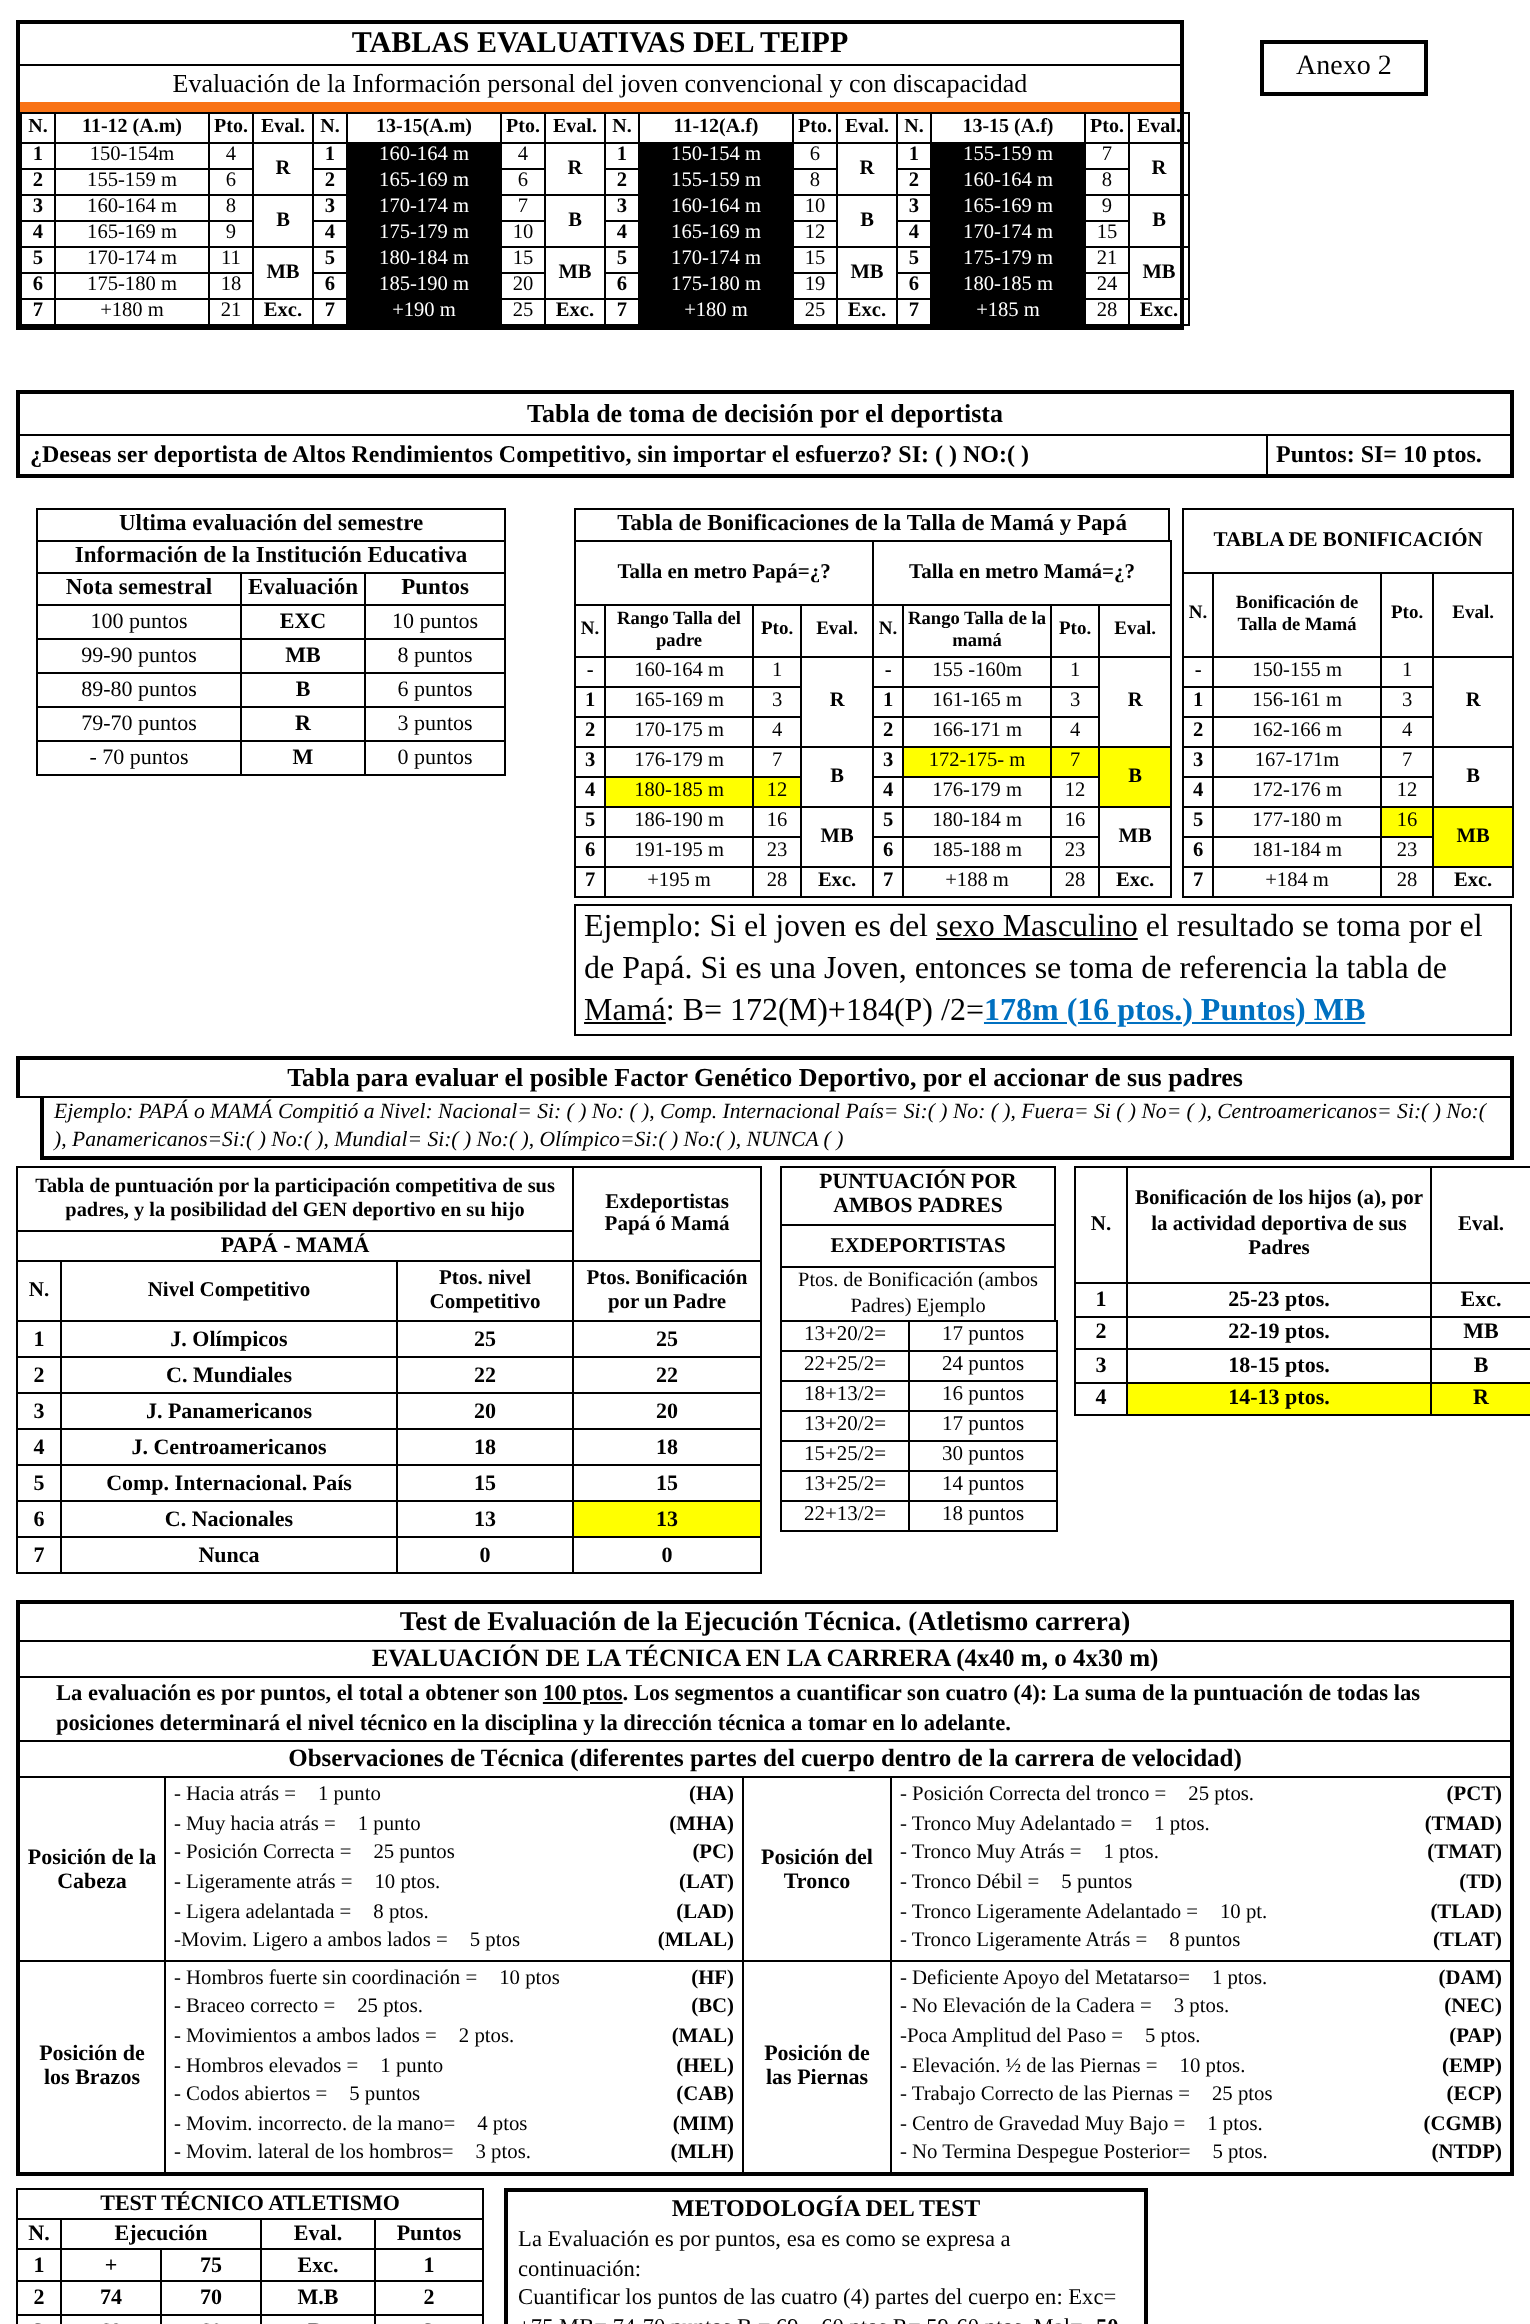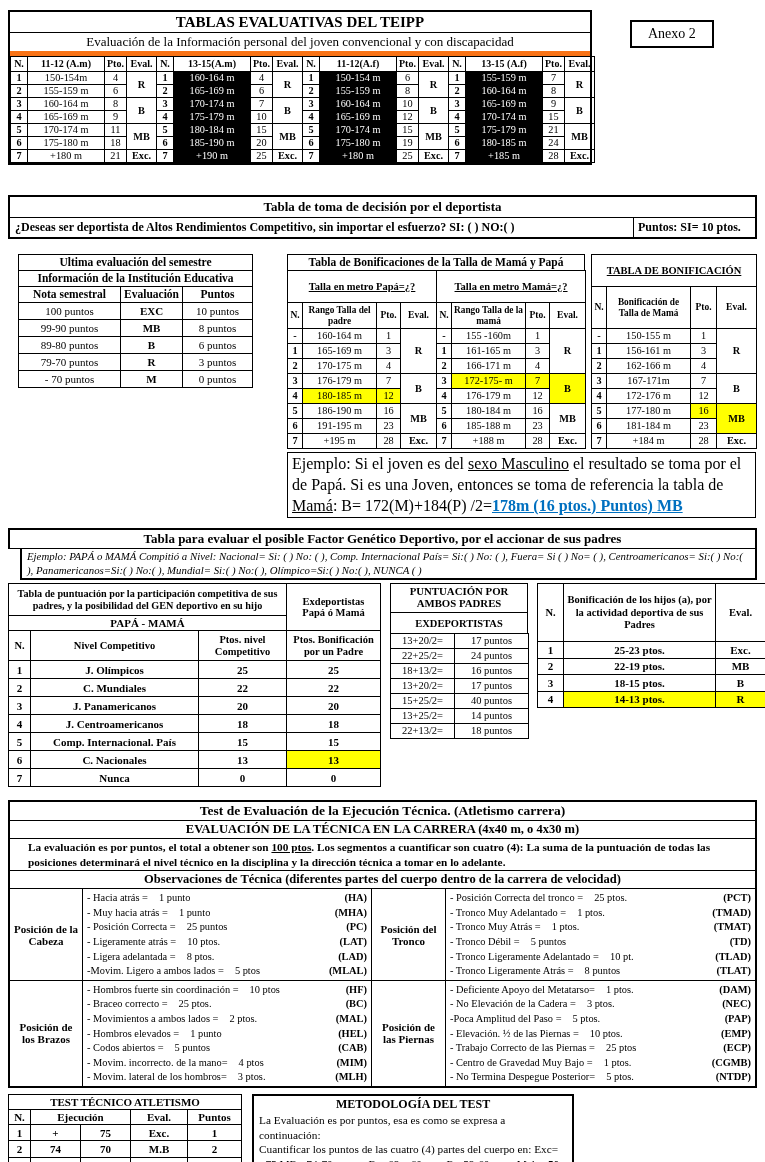--- a/index.html
+++ b/index.html
@@ -46,21 +46,21 @@
   .inst { width:234px; }
   .inst th { font-size:11.5px; height:16px; }
   .inst td { font-size:11px; height:17px; }
   .s3-right { width:469px; margin-left:34px; }
   .s3-top { display:flex; align-items:flex-start; }
   .s3-pm { width:298px; }
   .s3-pm-title { border:1px solid #000; border-bottom:0; font-weight:bold; font-size:11.5px; text-align:center; height:16px; line-height:15px; }
   .s3-pm-tables { display:flex; }
   .s3t { width:149px; }
   .s3t + .s3t { margin-left:-1px; }
-  .s3t th.tt { font-size:10.5px; height:32px;text-decoration:underline; }
+  .s3t th.tt { font-size:10.5px; height:32px; }
   .s3t th.ch { font-size:9.3px; height:26px; line-height:1.1; }
   .s3t th.cs { font-size:9.5px; }
   .s3t td { font-size:10.3px; height:15px; }
   .boni { width:165px; margin-left:6px; }
   .boni th.ch { height:42px; }
   .s3-example { border:1px solid #000; margin-top:3px; font-size:16px; line-height:1.3; padding:1px 4px; }
 
   
   .s4 { margin-top:10px; }
   .s4-title { border:2px solid #000; border-bottom:1px solid #000; font-weight:bold; font-size:13px; text-align:center; padding:1px 0; }
@@ -702,20 +702,21 @@
               <td data-name="cell-nivel">Nunca</td>
               <td data-name="cell-p1">0</td>
               <td data-name="cell-p2">0</td>
             </tr>
           </tbody>
       </table>
 
       <div class="s4-mid" data-name="puntuacion-ambos-padres">
         <div class="s4m-box s4m-t" data-name="ambos-padres-title">PUNTUACIÓN POR AMBOS PADRES</div>
         <div class="s4m-box s4m-s1" data-name="exdeportistas-label">EXDEPORTISTAS</div>
+        <div class="s4m-box s4m-s2" data-name="ptos-bonificacion-label">Ptos. de Bonificación (ambos Padres) Ejemplo</div>
         <table class="t s4m" data-name="ambos-padres-table">
           <colgroup>
               <col style="width:64px">
               <col style="width:74px">
             </colgroup>
           <tbody>
               <tr data-name="table-row">
                 <td data-name="cell-f">13+20/2=</td>
                 <td data-name="cell-r">17 puntos</td>
               </tr>
@@ -726,21 +727,21 @@
               <tr data-name="table-row">
                 <td data-name="cell-f">18+13/2=</td>
                 <td data-name="cell-r">16 puntos</td>
               </tr>
               <tr data-name="table-row">
                 <td data-name="cell-f">13+20/2=</td>
                 <td data-name="cell-r">17 puntos</td>
               </tr>
               <tr data-name="table-row">
                 <td data-name="cell-f">15+25/2=</td>
-                <td data-name="cell-r">40 puntos</td>
+                <td data-name="cell-r">30 puntos</td>
               </tr>
               <tr data-name="table-row">
                 <td data-name="cell-f">13+25/2=</td>
                 <td data-name="cell-r">14 puntos</td>
               </tr>
               <tr data-name="table-row">
                 <td data-name="cell-f">22+13/2=</td>
                 <td data-name="cell-r">18 puntos</td>
               </tr>
             </tbody>

